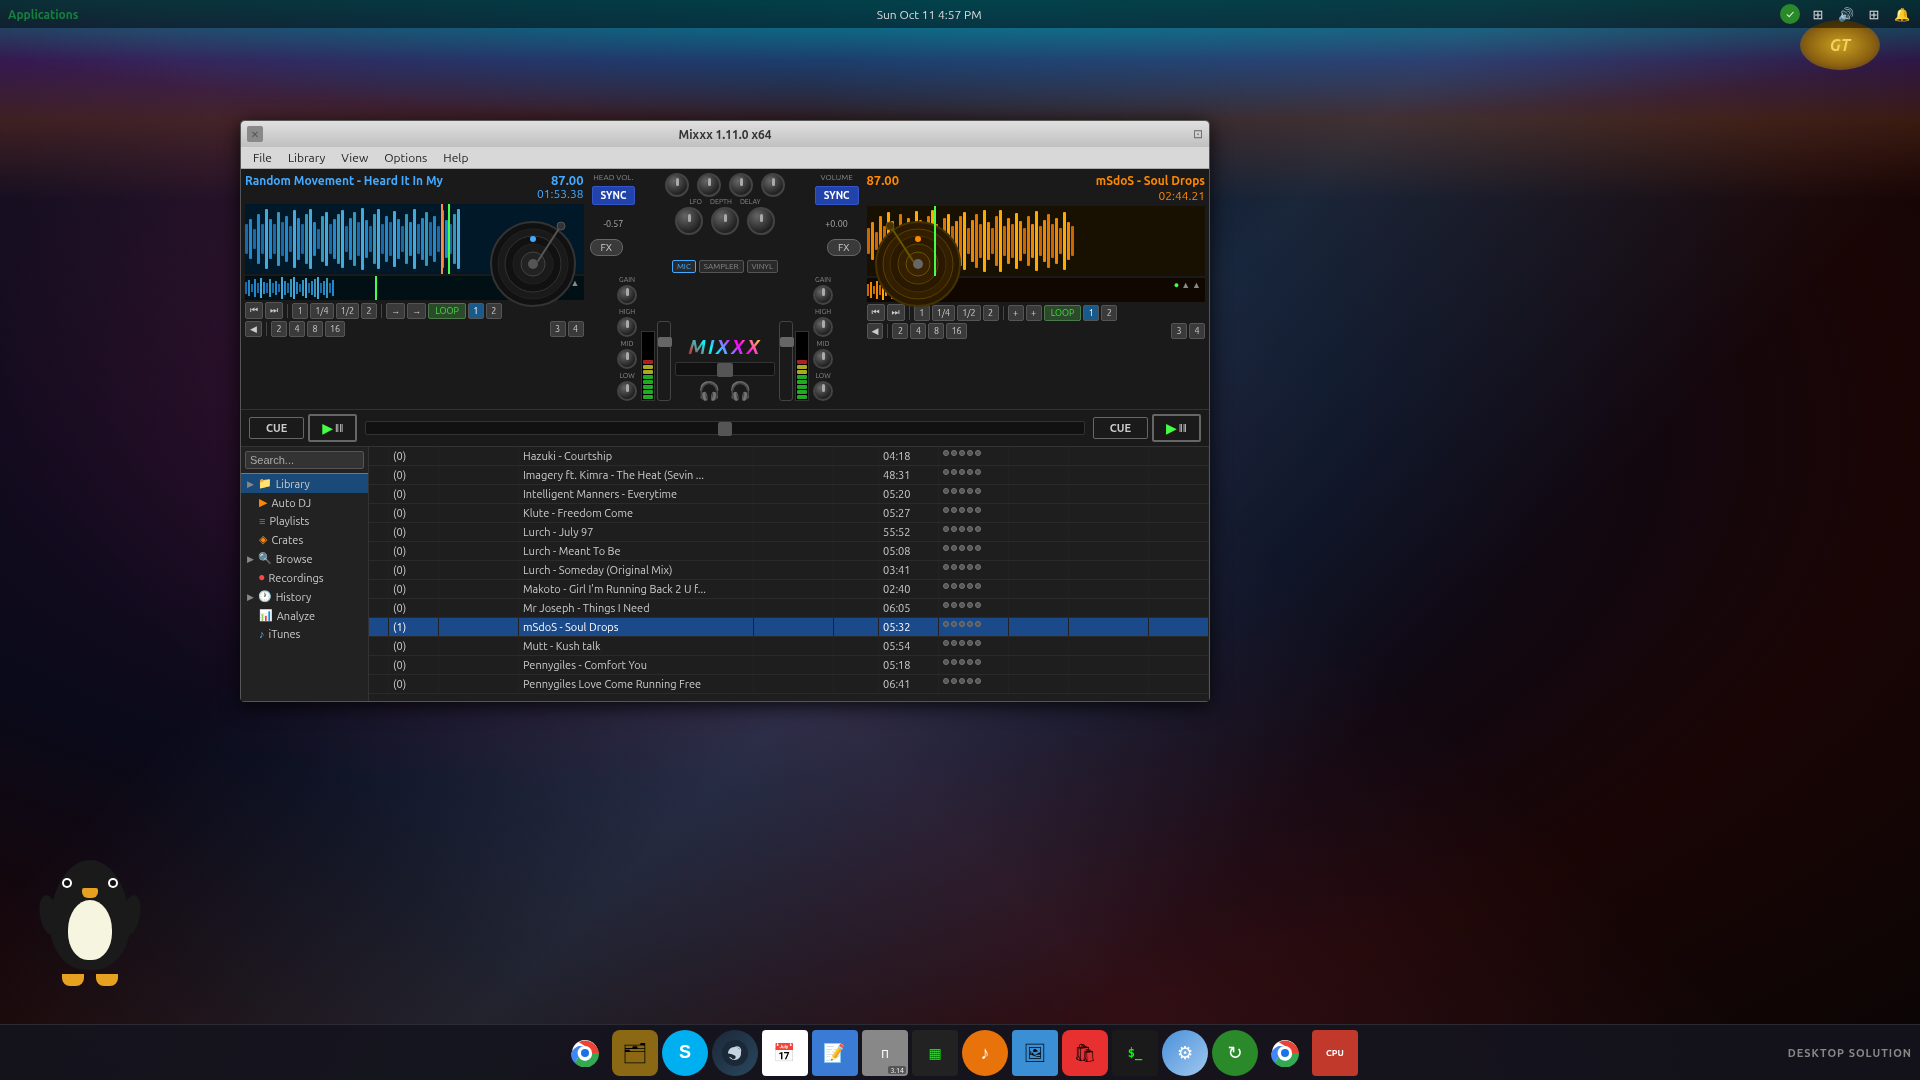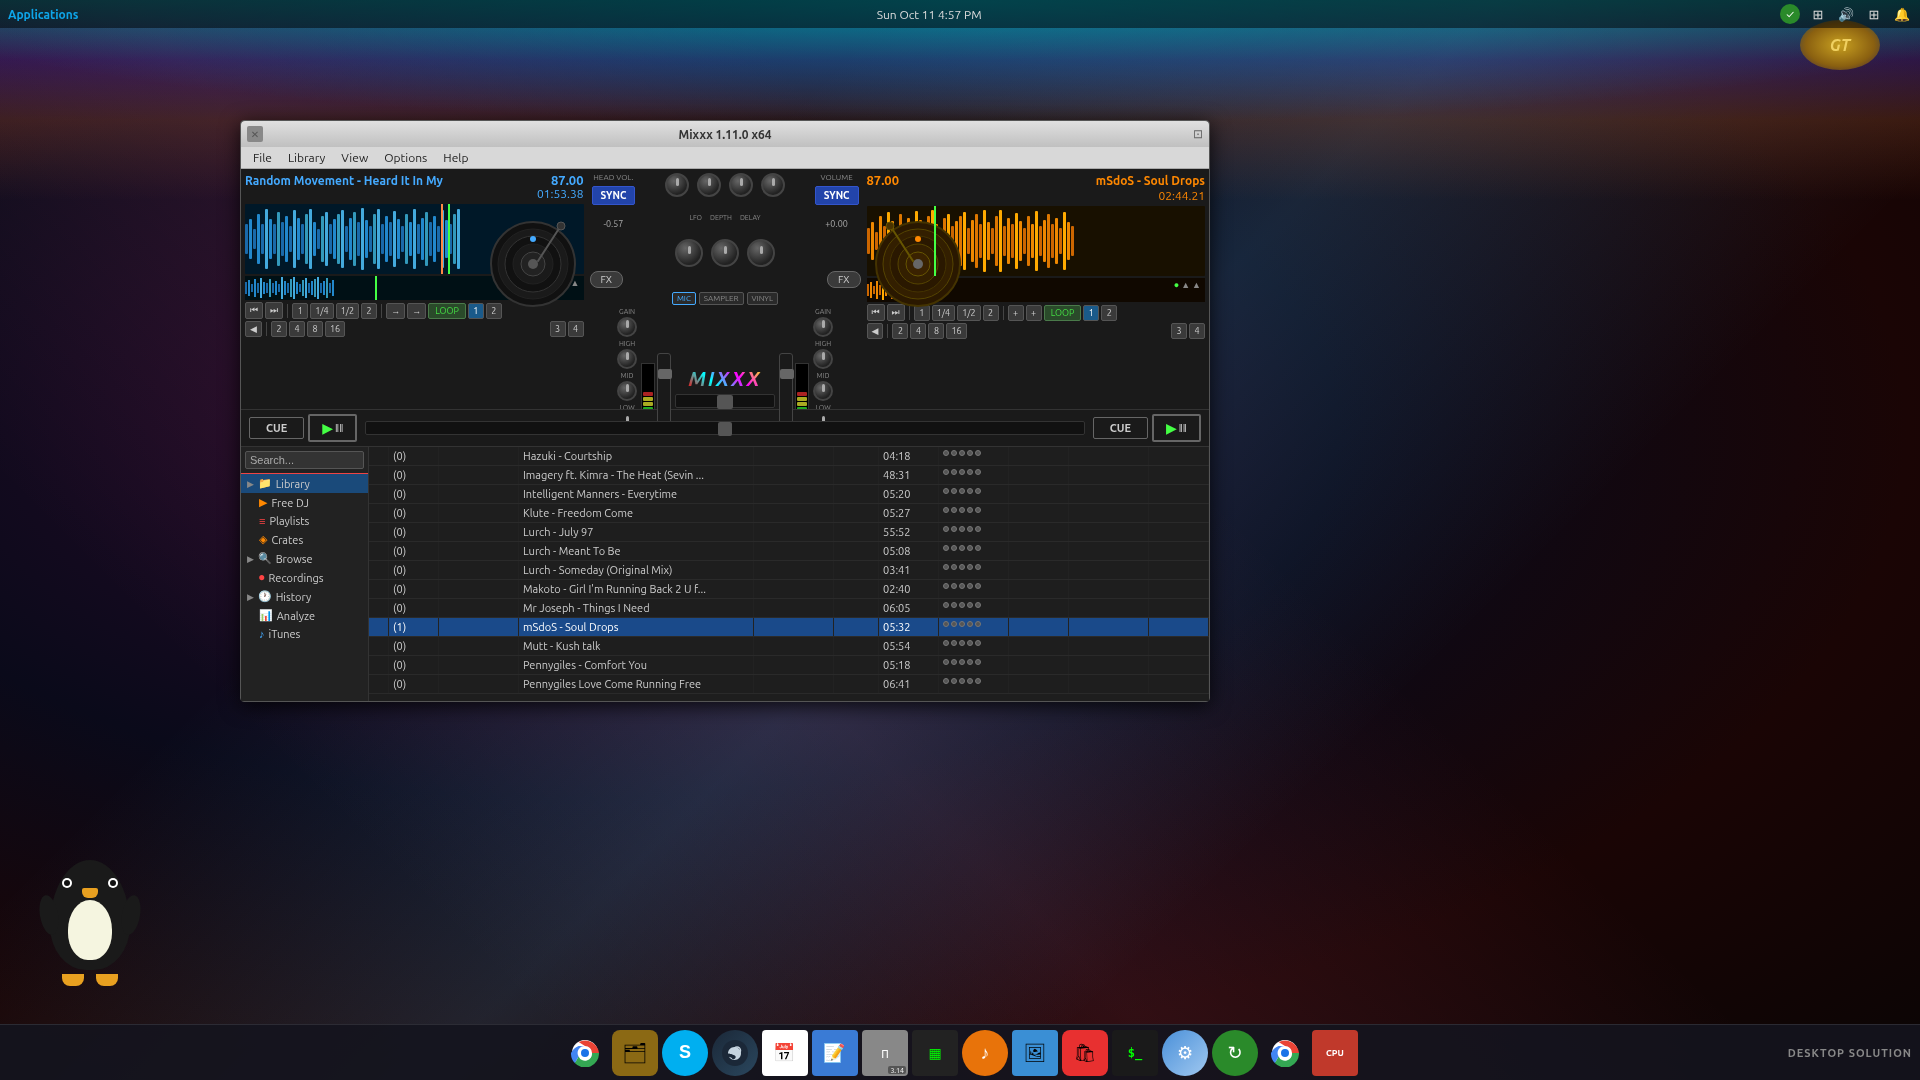--- a/index.html
+++ b/index.html
@@ -51,21 +51,21 @@
       height: 28px;
       display: flex;
       align-items: center;
       justify-content: space-between;
       padding: 0 8px;
       background: rgba(0,0,0,0.5);
       z-index: 100;
     }
     .topbar-left {
       font-size: 12px;
-      color: #0ea5e9;
+      color: #15803d;
       font-weight: bold;
     }
     .topbar-center {
       font-size: 12px;
       color: #ddd;
     }
     .topbar-right {
       display: flex;
       align-items: center;
       gap: 8px;
@@ -808,21 +808,21 @@
 
       <div class="deck-center">
 
         <div style="display:flex; width:100%; justify-content:space-between; align-items:flex-start; margin-bottom:2px;">
           <div style="display:flex; flex-direction:column; align-items:center;">
             <div style="font-size:8px; color:#888; text-align:center; margin-bottom:2px;">HEAD VOL.</div>
             <div class="center-sync">SYNC</div>
             <div class="sync-val">-0.57</div>
           </div>
 
-          <div style="display:flex; flex-direction:column; align-items:center; gap:16px;">
+          <div style="display:flex; flex-direction:column; align-items:center; gap:0;">
             <div style="display:flex; gap:8px; align-items:center;">
               <div style="text-align:center;">
                 <div class="knob" style="width:24px;height:24px;"></div>
               </div>
               <div style="text-align:center;">
                 <div class="knob" style="width:24px;height:24px;"></div>
               </div>
               <div style="text-align:center;">
                 <div class="knob" style="width:24px;height:24px;"></div>
               </div>
@@ -1093,21 +1093,21 @@
           <input type="text" value="Search..." style="width: 100%; background: rgb(51, 51, 51); border: 1px solid rgb(85, 85, 85); color: rgb(170, 170, 170); padding: 2px 4px; font-size: 11px; border-radius: 2px;">
         </div>
 
         <div class="lib-item active">
           <span class="lib-expand">▶</span>
           <span class="lib-icon blue">📁</span>
           <span>Library</span>
         </div>
         <div class="lib-item" style="padding-left:18px;">
           <span class="lib-icon orange">▶</span>
-          <span>Free DJ</span>
+          <span>Auto DJ</span>
         </div>
         <div class="lib-item" style="padding-left:18px;">
           <span class="lib-icon red">≡</span>
           <span>Playlists</span>
         </div>
         <div class="lib-item" style="padding-left:18px;">
           <span class="lib-icon orange">◈</span>
           <span>Crates</span>
         </div>
         <div class="lib-item">

